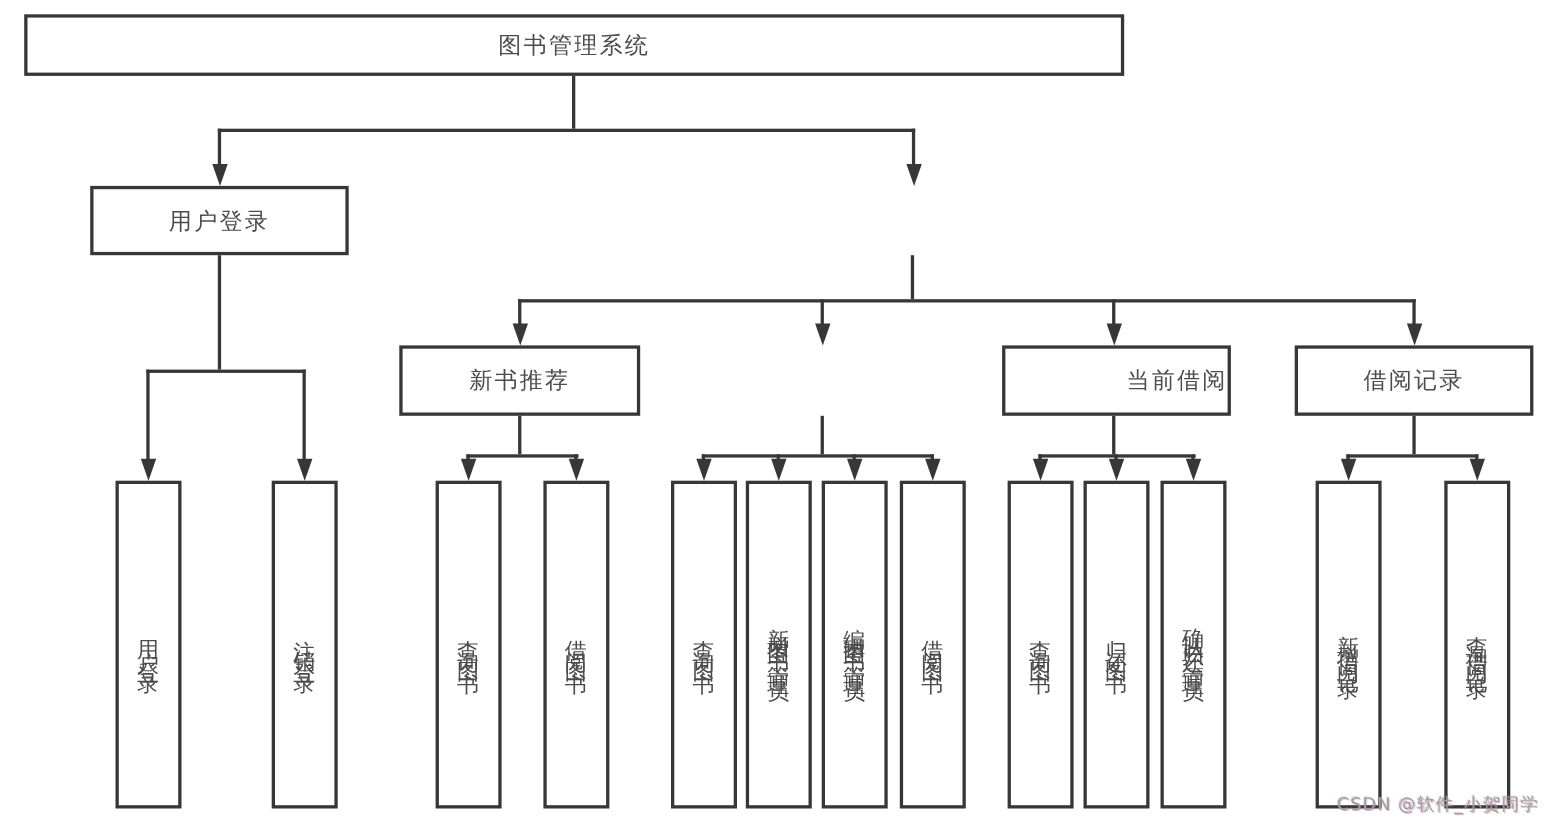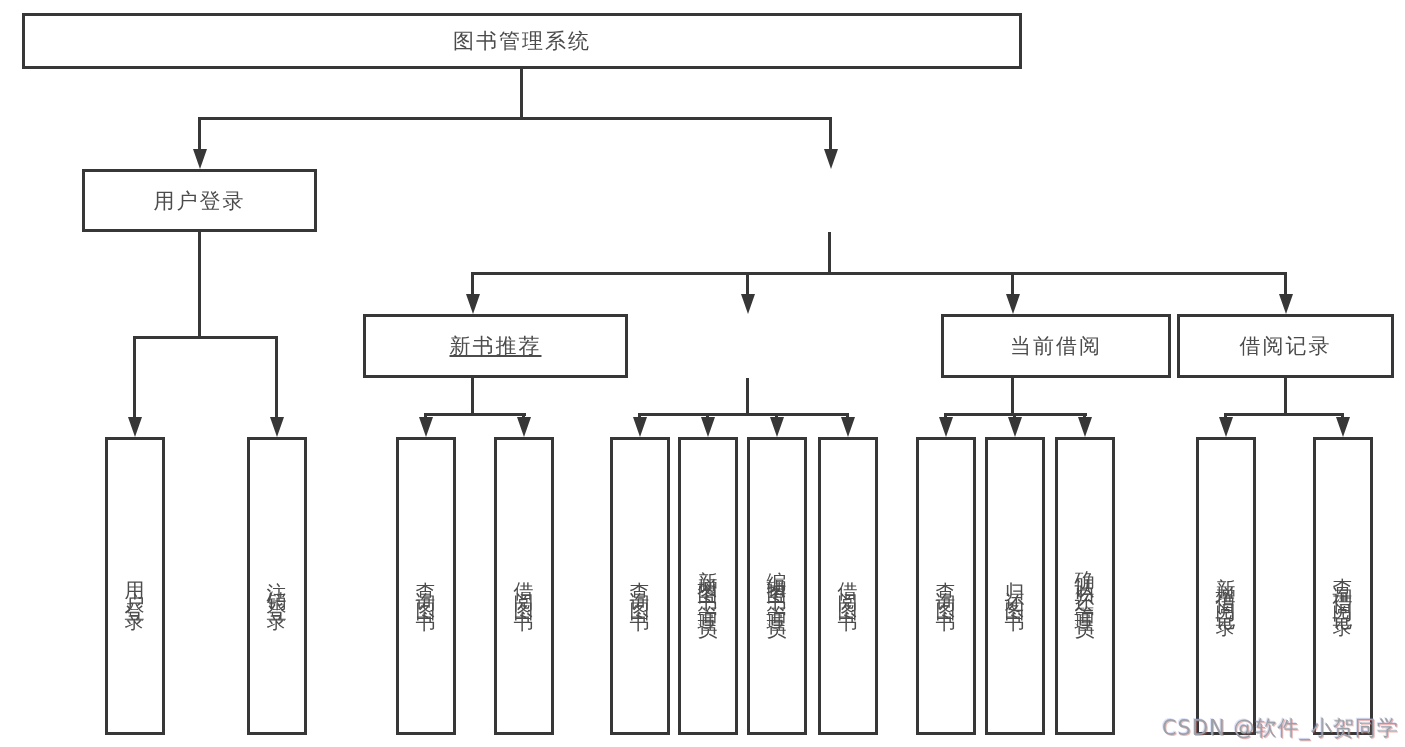--- a/index.html
+++ b/index.html
@@ -34,44 +34,44 @@
   .hl{position:absolute;height:3px;background:#373737;}
   .arr{
     position:absolute;width:0;height:0;
     border-left:7px solid transparent;
     border-right:7px solid transparent;
     border-top:20px solid #373737;
   }
   .watermark{
     position:absolute;
     right:6px;bottom:5px;
-    font-size:21px;
+    font-size:16px;
     color:#9ba1a6;
     letter-spacing:1px;
     white-space:nowrap;
     text-shadow:1px 1px 0 rgba(214,100,100,.45), -1px -1px 0 rgba(120,140,230,.25);
   }
 </style>
 </head>
 <body>
 
 <div class="canvas">
 
   <div class="box h" style="left:22px;top:13px;width:1000px;height:56px;">
     <span>图书管理系统</span>
   </div>
 
   <div class="box h" style="left:82px;top:169px;width:235px;height:63px;">
     <span>用户登录</span>
   </div>
 
-  <div class="box h" style="left:363px;top:314px;width:265px;height:64px;text-decoration:underline;">
+  <div class="box h" style="left:363px;top:314px;width:219px;height:64px;">
     <span>新书推荐</span>
   </div>
-  <div class="box h" style="left:941px;top:314px;width:230px;height:64px;">
+  <div class="box h" style="left:911px;top:314px;width:208px;height:64px;justify-content:flex-end;">
     <span>当前借阅</span>
   </div>
   <div class="box h" style="left:1177px;top:314px;width:217px;height:64px;">
     <span>借阅记录</span>
   </div>
 
   <div class="box v" style="left:105px;top:437px;width:60px;height:298px;">
     <span>用户登录</span>
   </div>
   <div class="box v" style="left:247px;top:437px;width:60px;height:298px;">

